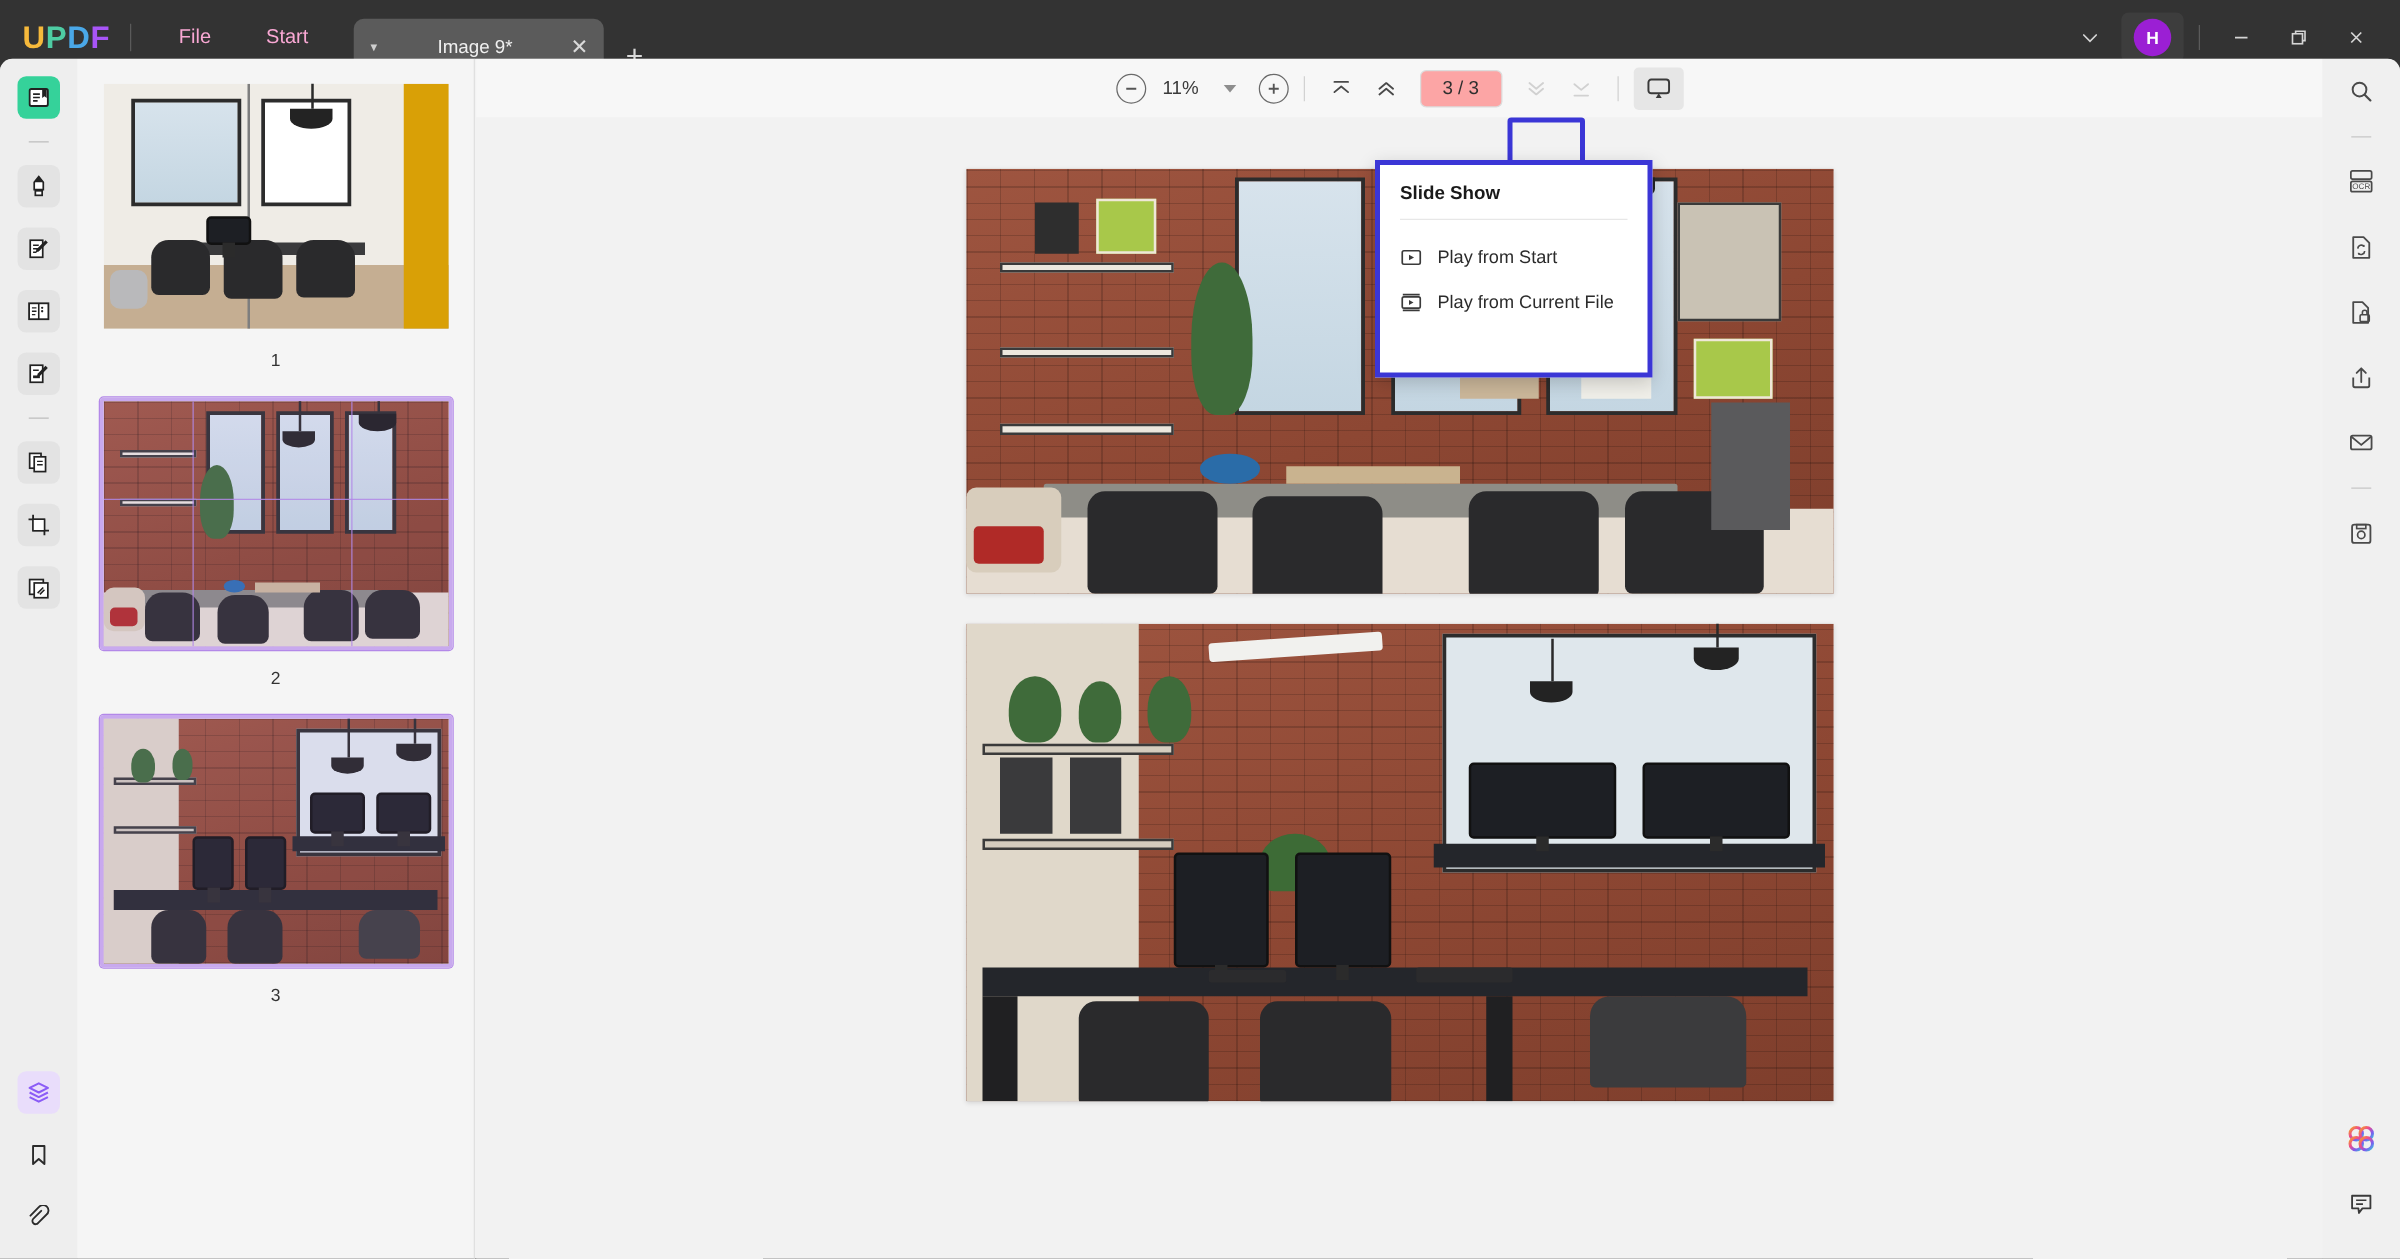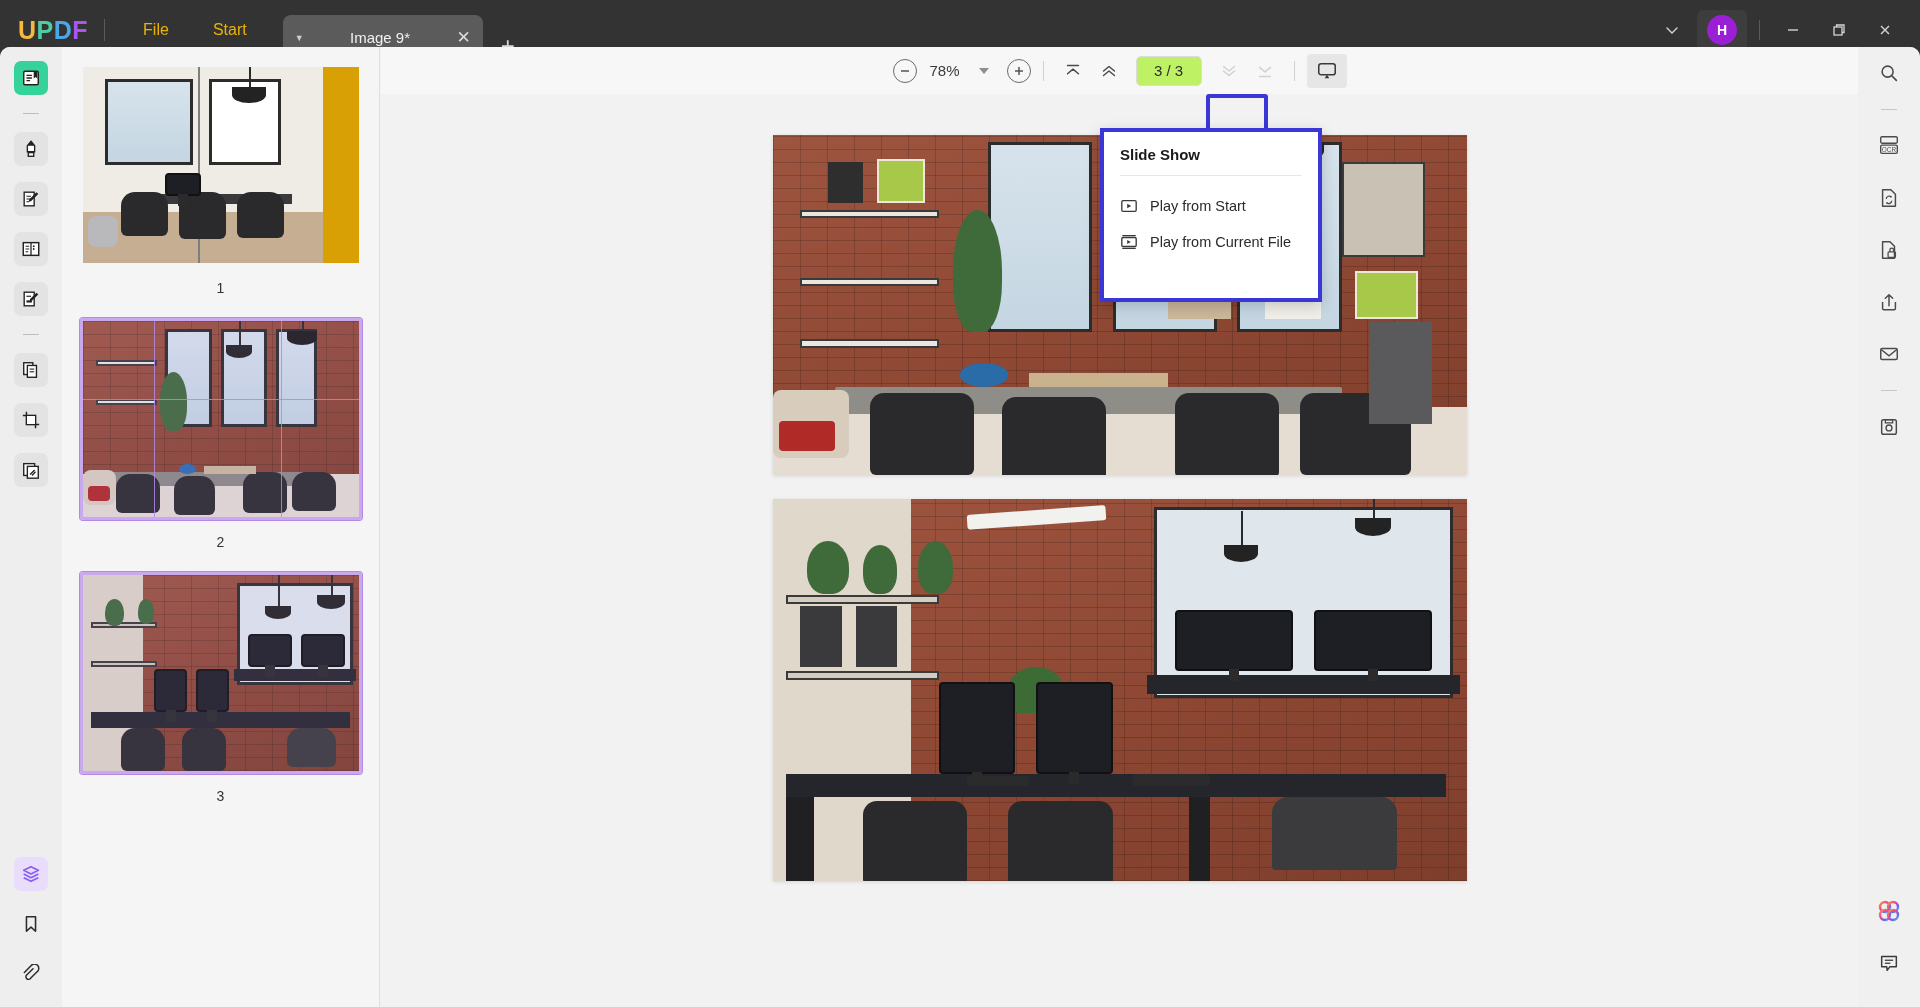--- a/index.html
+++ b/index.html
@@ -15,21 +15,21 @@
     position: absolute; top: 0; left: 0; width: 1920px; height: 60px;
     background: #333333; display: flex; align-items: center;
   }
   .logo { margin-left: 18px; font-size: 25px; font-weight: bold; letter-spacing: .5px; display: flex; }
   .logo span:nth-child(1){ color:#f6b93b; }
   .logo span:nth-child(2){ color:#4ecca3; }
   .logo span:nth-child(3){ color:#4aa8e8; }
   .logo span:nth-child(4){ color:#a855f7; }
   .tb-sep { width:1px; height:22px; background:#5a5a5a; margin:0 16px; }
   .menu-item {
-    color:#eab308; font-size:16px; padding: 8px 22px; cursor:pointer;
+    color:#f9a8d4; font-size:16px; padding: 8px 22px; cursor:pointer;
   }
   .tabs { display:flex; align-items:flex-end; height:60px; margin-left:14px; }
   .tab {
     position:relative; display:flex; align-items:center; width:200px; height:45px;
     background:#5b5b5b; border-radius:8px 8px 0 0; color:#f0f0f0; font-size:15px;
     padding: 0 12px; margin-top:15px;
   }
   .tab-caret { font-size:9px; color:#cfcfcf; }
   .tab-title { flex:1; text-align:center; }
   .tab-close { font-size:17px; color:#d9d9d9; cursor:pointer; }
@@ -80,21 +80,21 @@
     background:#f7f7f7; display:flex; align-items:center; justify-content:center; gap:2px;
   }
   .tb-circle { width:24px;height:24px;border-radius:50%;border:1.6px solid #6a6a6a;
                display:flex;align-items:center;justify-content:center;cursor:pointer; }
   .zoom-val { font-size:15px;color:#3b3b3b;min-width:52px;text-align:center;cursor:pointer; }
   .caret-dn { width:0;height:0;border-left:5px solid transparent;border-right:5px solid transparent;
               border-top:6px solid #8e8e8e;cursor:pointer;margin:0 16px 0 6px; }
   .tb-sm { width:34px;height:32px;display:flex;align-items:center;justify-content:center;cursor:pointer;border-radius:4px;}
   .tb-sm.disabled { opacity:.35; cursor:default; }
   .pgbox {
-    border:1px solid #dcdcdc;background:#bef264;border-radius:5px;height:30px;min-width:66px;
+    border:1px solid #dcdcdc;background:#fca5a5;border-radius:5px;height:30px;min-width:66px;
     display:flex;align-items:center;justify-content:center;font-size:15px;color:#2e2e2e;margin:0 8px;
   }
   .tb-divider { width:1px;height:20px;background:#d2d2d2;margin:0 10px; }
   .slideshow-btn {
     width:40px;height:34px;display:flex;align-items:center;justify-content:center;
     background:#e6e6e6;border-radius:4px;cursor:pointer;position:relative;z-index:30;
   }
   .ss-highlight {
     position:absolute; left:1206px; top:47px; width:62px; height:48px;
     border:4px solid #3b36d6; border-radius:3px; pointer-events:none; z-index:25;
@@ -383,21 +383,21 @@
         <div class="thumb-num">3</div>
       </div>
     </div>
 
     <div class="doc-toolbar">
       <div class="tb-circle">
         <svg width="12" height="12" viewBox="0 0 12 12">
             <line x1="2" y1="6" x2="10" y2="6" stroke="#555" stroke-width="1.5"></line>
           </svg>
       </div>
-      <div class="zoom-val">78%</div>
+      <div class="zoom-val">11%</div>
       <div class="caret-dn"></div>
       <div class="tb-circle">
         <svg width="12" height="12" viewBox="0 0 12 12">
           <line x1="2" y1="6" x2="10" y2="6" stroke="#555" stroke-width="1.5"></line>
           <line x1="6" y1="2" x2="6" y2="10" stroke="#555" stroke-width="1.5"></line>
         </svg>
       </div>
       <div class="tb-divider"></div>
 
       <div class="tb-sm">

